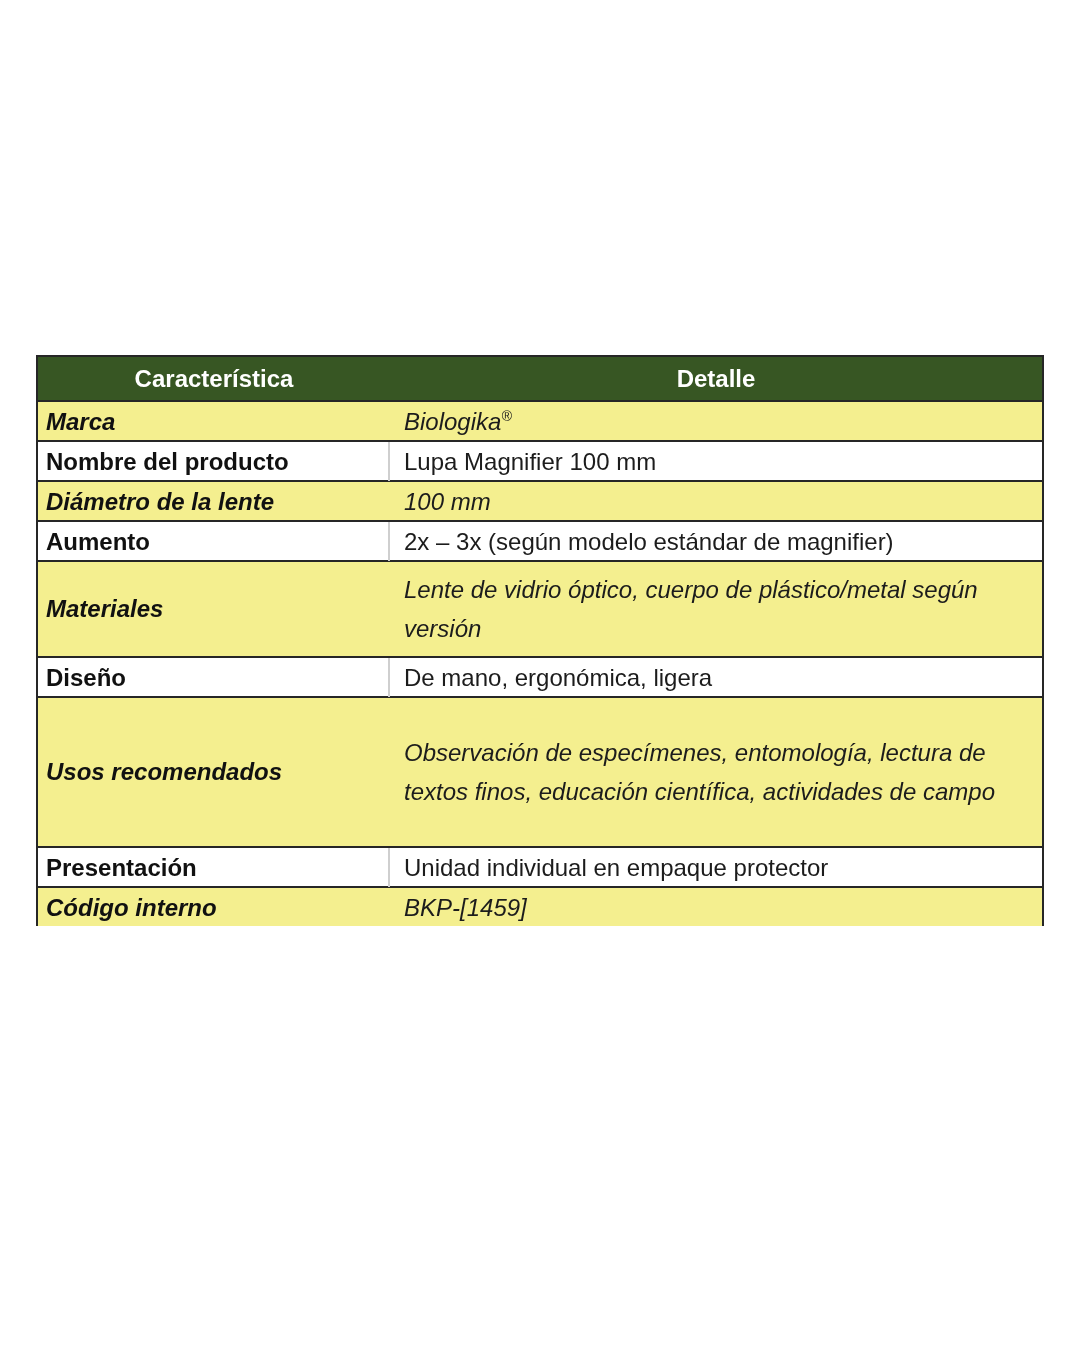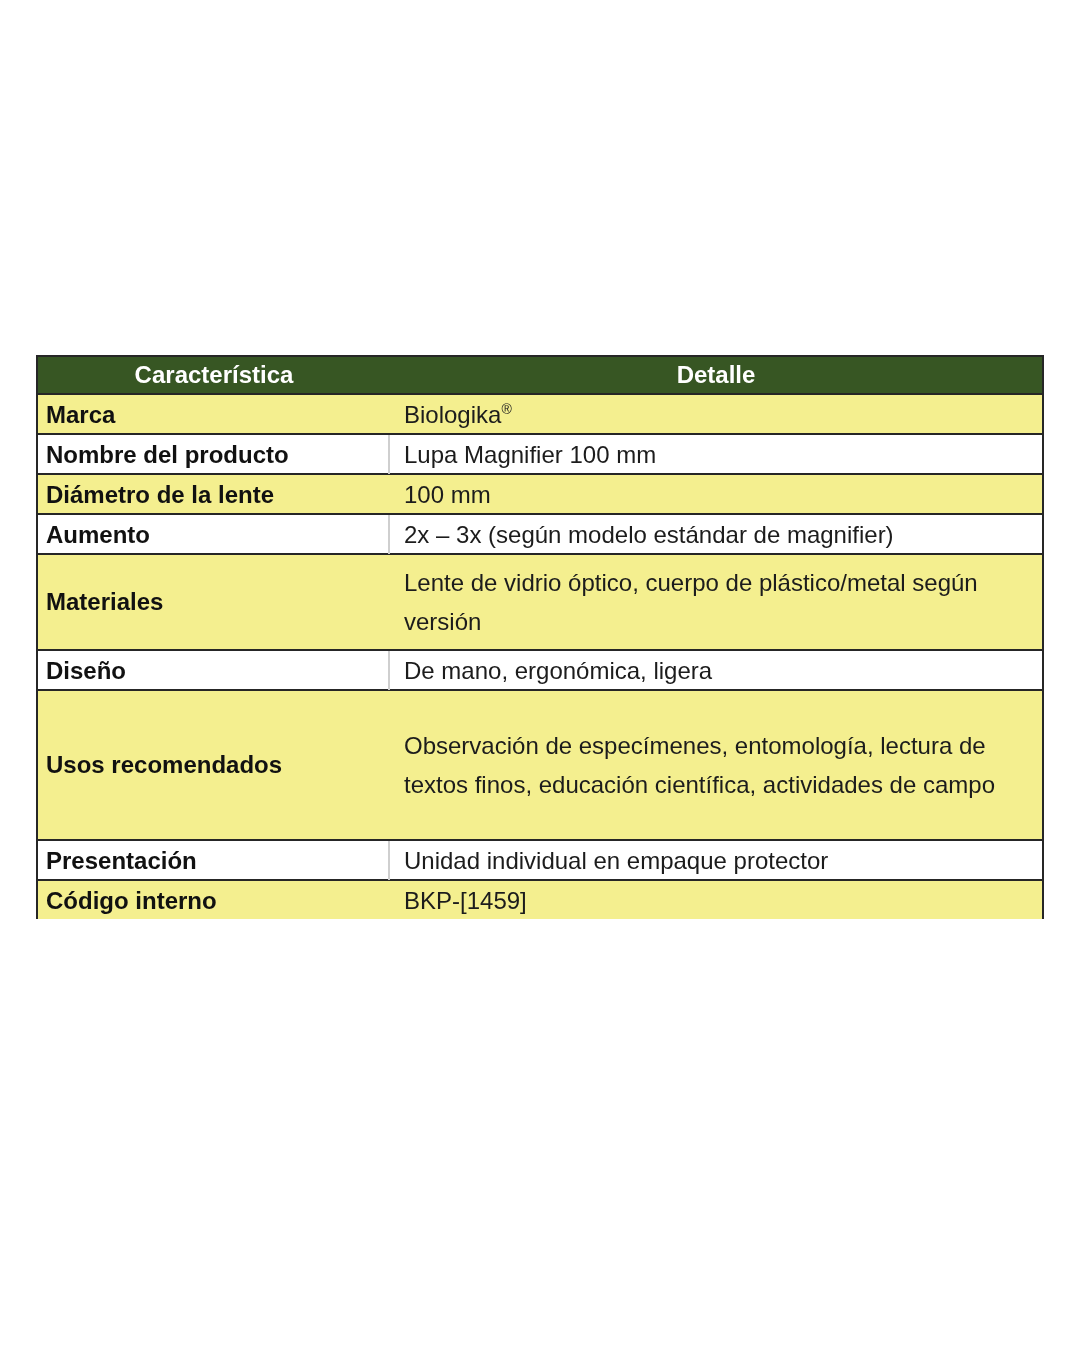--- a/index.html
+++ b/index.html
@@ -20,36 +20,36 @@
     border-right: 2px solid #262626;
     border-top: 2px solid #262626;
   }
   .row {
     display: grid;
     grid-template-columns: 352px 1fr;
     width: 100%;
   }
   .row + .row { border-top: 2px solid #262626; }
   .header-row {
-    height: 36px;
+    height: 43px;
     background: #375623;
   }
   .header-cell {
     display: flex;
     align-items: center;
     justify-content: center;
     color: #ffffff;
     font-weight: 700;
     font-size: 24px;
   }
   .data-row { min-height: 40px; }
   .data-row.h1 { height: 40px; }
   .data-row.h2 { height: 96px; }
   .data-row.h3 { height: 150px; }
-  .data-row.yellow { background: #f4ef8f; }
+  .data-row.yellow { background: #f4ef8f; font-style: italic; }
   .data-row.white  { background: #ffffff; }
   .label-cell {
     display: flex;
     align-items: center;
     padding-left: 8px;
     font-weight: 700;
     font-size: 24px;
     color: #111111;
   }
   .data-row.white .label-cell { border-right: 2px solid #cfcfcf; }

